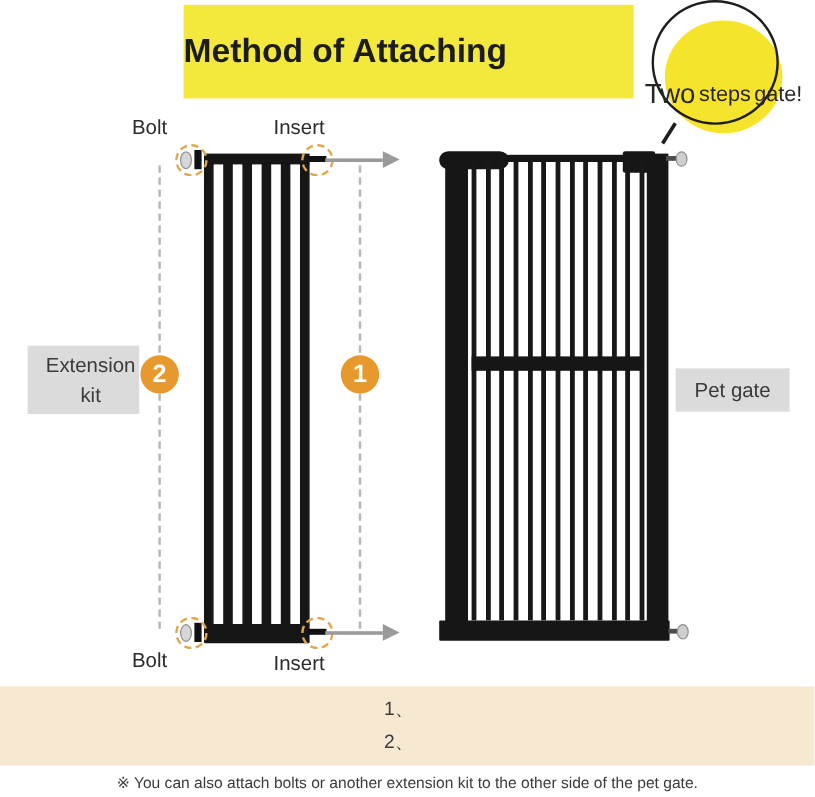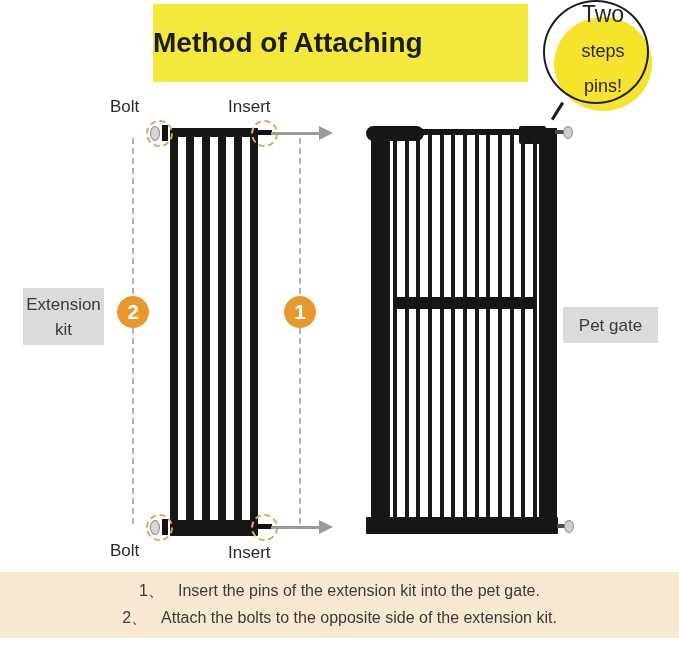--- a/index.html
+++ b/index.html
@@ -10,22 +10,22 @@
   
   .title-box{left:153px;top:4px;width:375px;height:78px;background:var(--title_bg);
              display:flex;flex-direction:row;align-items:center;justify-content:flex-start;}
   .title-box div{font-size:28px;line-height:36px;font-weight:bold;color:#1c1c1c;}
 
   
   .badge-bubble{left:554px;top:17px;width:98px;height:94px;border-radius:50%;background:var(--badge_bg);}
   .badge-outline{left:543px;top:0px;width:106px;height:104px;border-radius:50%;
                  border:2.5px solid #1e1e1e;box-sizing:border-box;background:transparent;}
   .badge-tail{left:556px;top:101px;width:2.5px;height:20px;background:#1e1e1e;transform:rotate(32deg);}
-  .badge-text{left:554px;top:2px;width:98px;height:94px;display:flex;flex-direction:column;
-              align-items:center;justify-content:space-between;gap:3px;color:#262626;}
+  .badge-text{left:554px;top:31px;width:98px;height:94px;display:flex;flex-direction:row;
+              align-items:center;justify-content:center;gap:3px;color:#262626;}
   .badge-text .b1{font-size:23px;line-height:24px;}
   .badge-text .b2{font-size:18px;line-height:19px;}
 
   
   .guide{width:0;border-left:2px dashed var(--dashed_line_gray);}
   .guide.l{left:132px;top:138px;height:386px;}
   .guide.r{left:299px;top:138px;height:386px;}
 
   
   .ext-top-rail{left:170px;top:128px;width:88px;height:9px;background:var(--gate_black);}
@@ -40,21 +40,21 @@
   .pin{height:5px;background:#111;}
   .arrow-shaft{height:3px;background:var(--arrow_gray);}
   .arrow-head{width:0;height:0;border-top:7px solid transparent;border-bottom:7px solid transparent;
               border-left:14px solid var(--arrow_gray);}
 
   .small-label{font-size:17px;color:#2b2b2b;text-align:left;}
 
   
   .tag{background:var(--label_gray_bg);color:#3a3a3a;display:flex;flex-direction:column;
        align-items:center;justify-content:center;font-size:17px;line-height:25px;}
-  .tag.ext{left:23px;top:288px;width:81px;height:57px;}
+  .tag.ext{left:23px;top:288px;width:81px;height:57px;padding-left:12px;}
   .tag.pet{left:563px;top:307px;width:95px;height:36px;justify-content:center;}
 
   
   .step{width:32px;height:32px;border-radius:50%;background:var(--step_orange);color:#fff;
         font-size:21px;font-weight:bold;display:flex;align-items:center;justify-content:center;}
 
   
   .pg-post{background:var(--gate_black);}
   .pg-cap{left:366px;top:126px;width:58px;height:15px;background:var(--gate_black);border-radius:8px;}
   .pg-rail{left:390px;top:129px;width:150px;height:6px;background:var(--gate_black);}
@@ -81,21 +81,21 @@
   <div class="abs title-box">
     <div>Method of Attaching</div>
   </div>
 
   <div class="abs badge-bubble"></div>
   <div class="abs badge-tail"></div>
   <div class="abs badge-outline"></div>
   <div class="abs badge-text">
     <div class="b1">Two</div>
     <div class="b2">steps</div>
-    <div class="b2">pins!</div>
+    <div class="b2">gate!</div>
   </div>
 
   <div class="abs guide l"></div>
   <div class="abs guide r"></div>
 
   <div class="abs ext-top-rail"></div>
   <div class="abs ext-bars">
       <div class="bar"></div>
       <div class="bar"></div>
       <div class="bar"></div>
@@ -160,22 +160,21 @@
       <div class="bar"></div>
     </div>
   <div class="abs pg-cross"></div>
   <div class="abs pg-bottom"></div>
   <div class="abs pg-stem" style="left:557px;top:524px;width:8px;height:4px;"></div>
   <div class="abs pg-knob" style="left:564px;top:520px;"></div>
 
   <div class="abs panel">
     <div class="row">
       <span class="num">1、</span>
-      <span>Insert the pins of the extension kit into the pet gate.</span>
     </div>
     <div class="row">
       <span class="num">2、</span>
-      <span>Attach the bolts to the opposite side of the extension kit.</span>
     </div>
   </div>
 
+  <div class="abs footnote">※ You can also attach bolts or another extension kit to the other side of the pet gate.</div>
 
 </div>
 
 </body></html>

